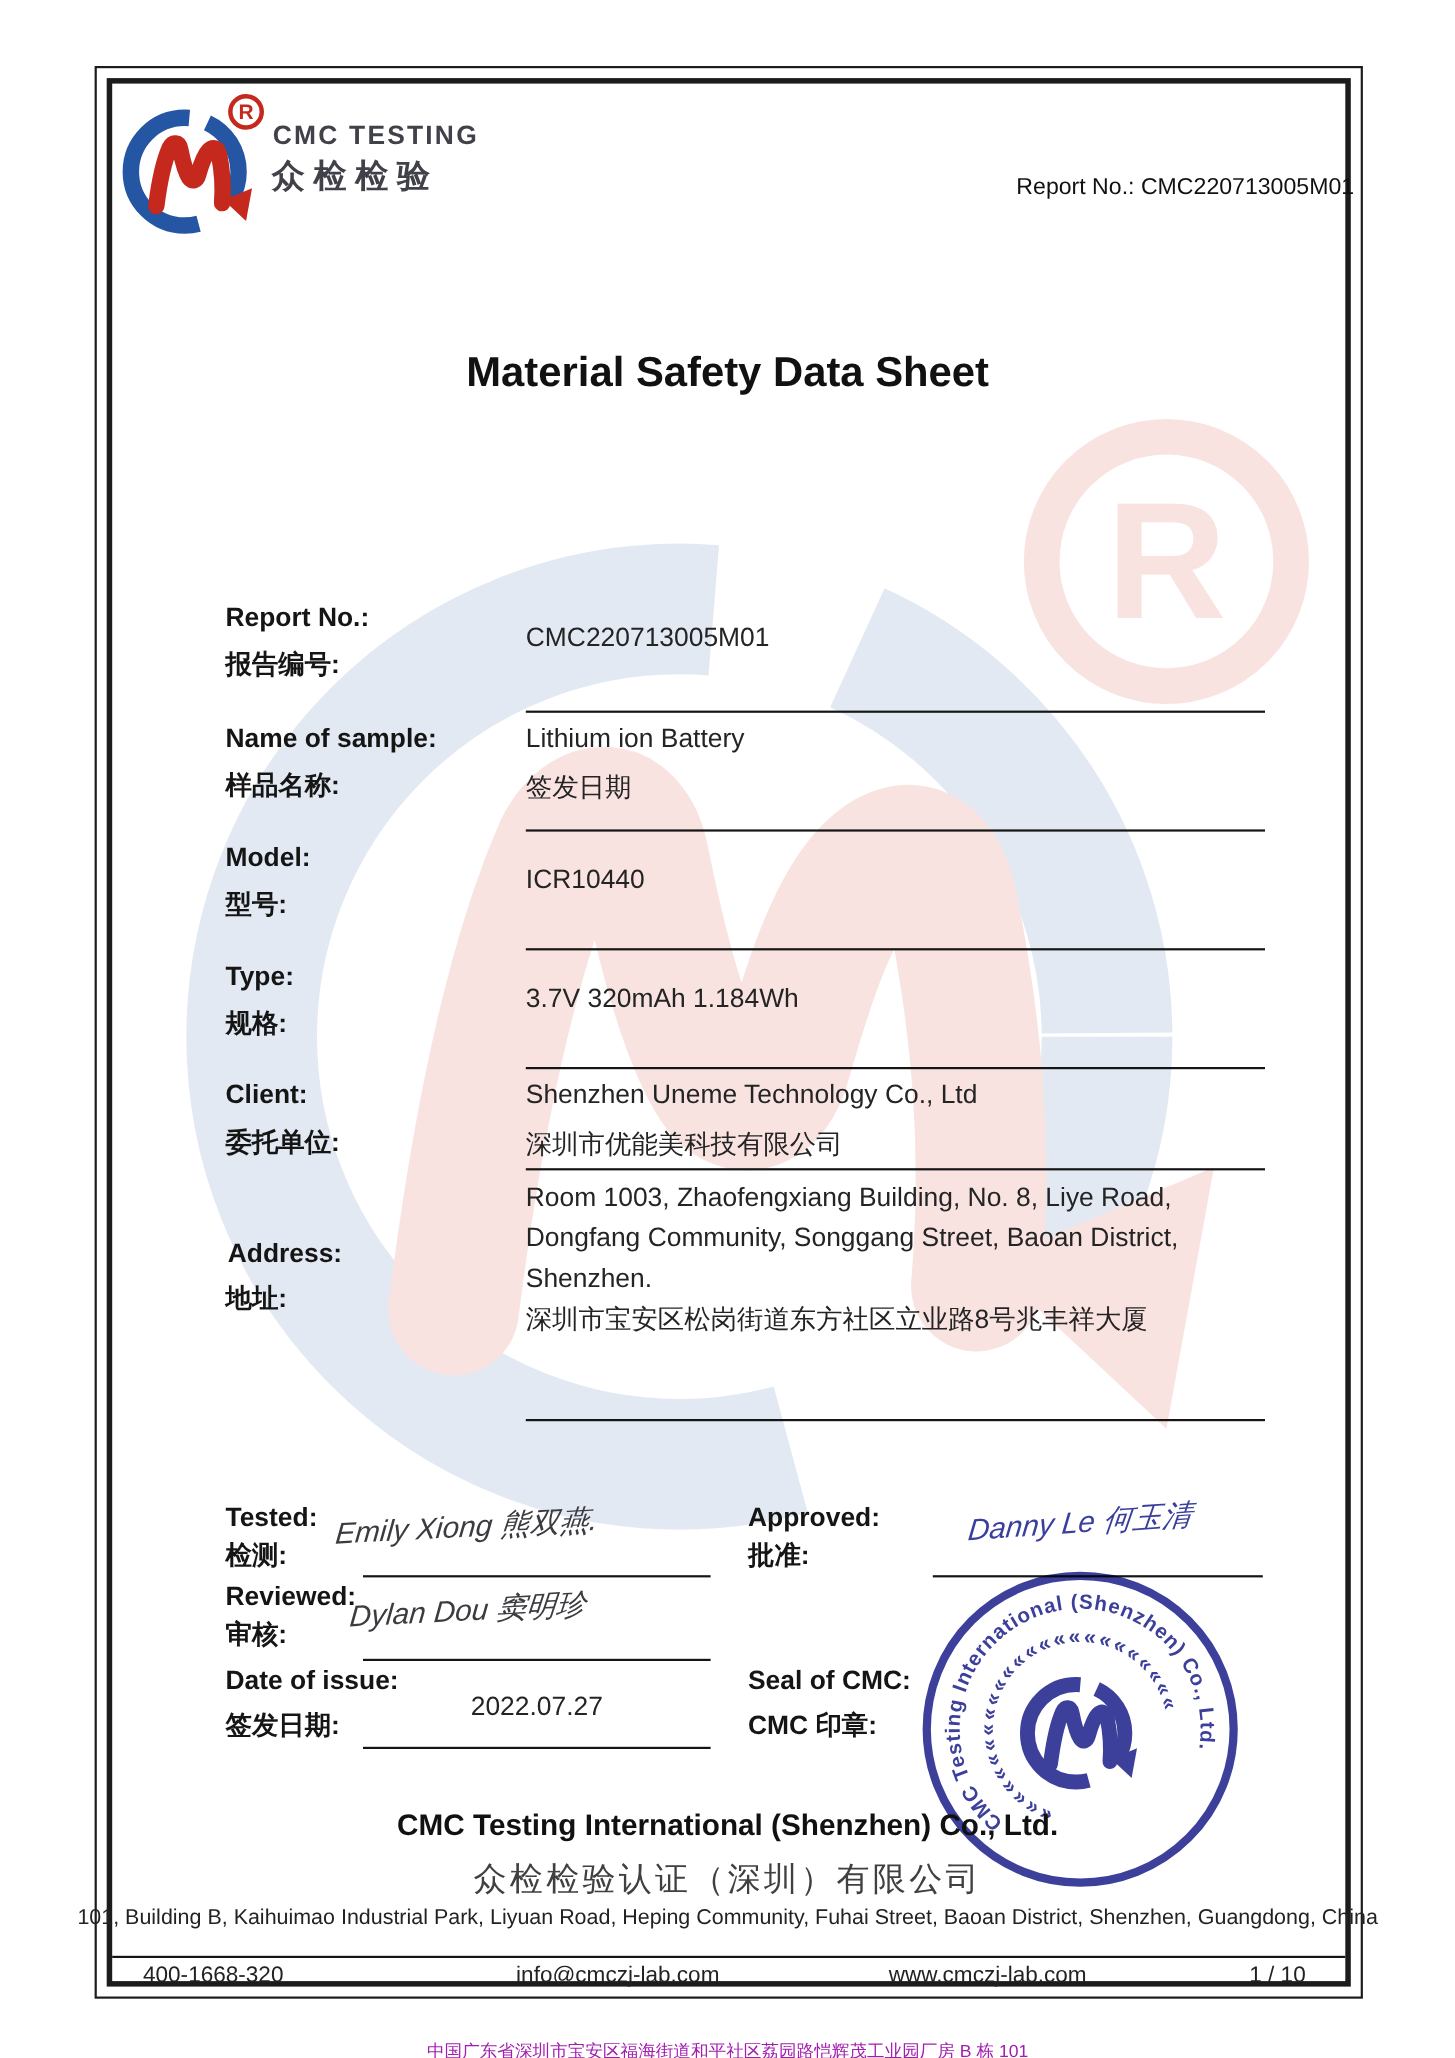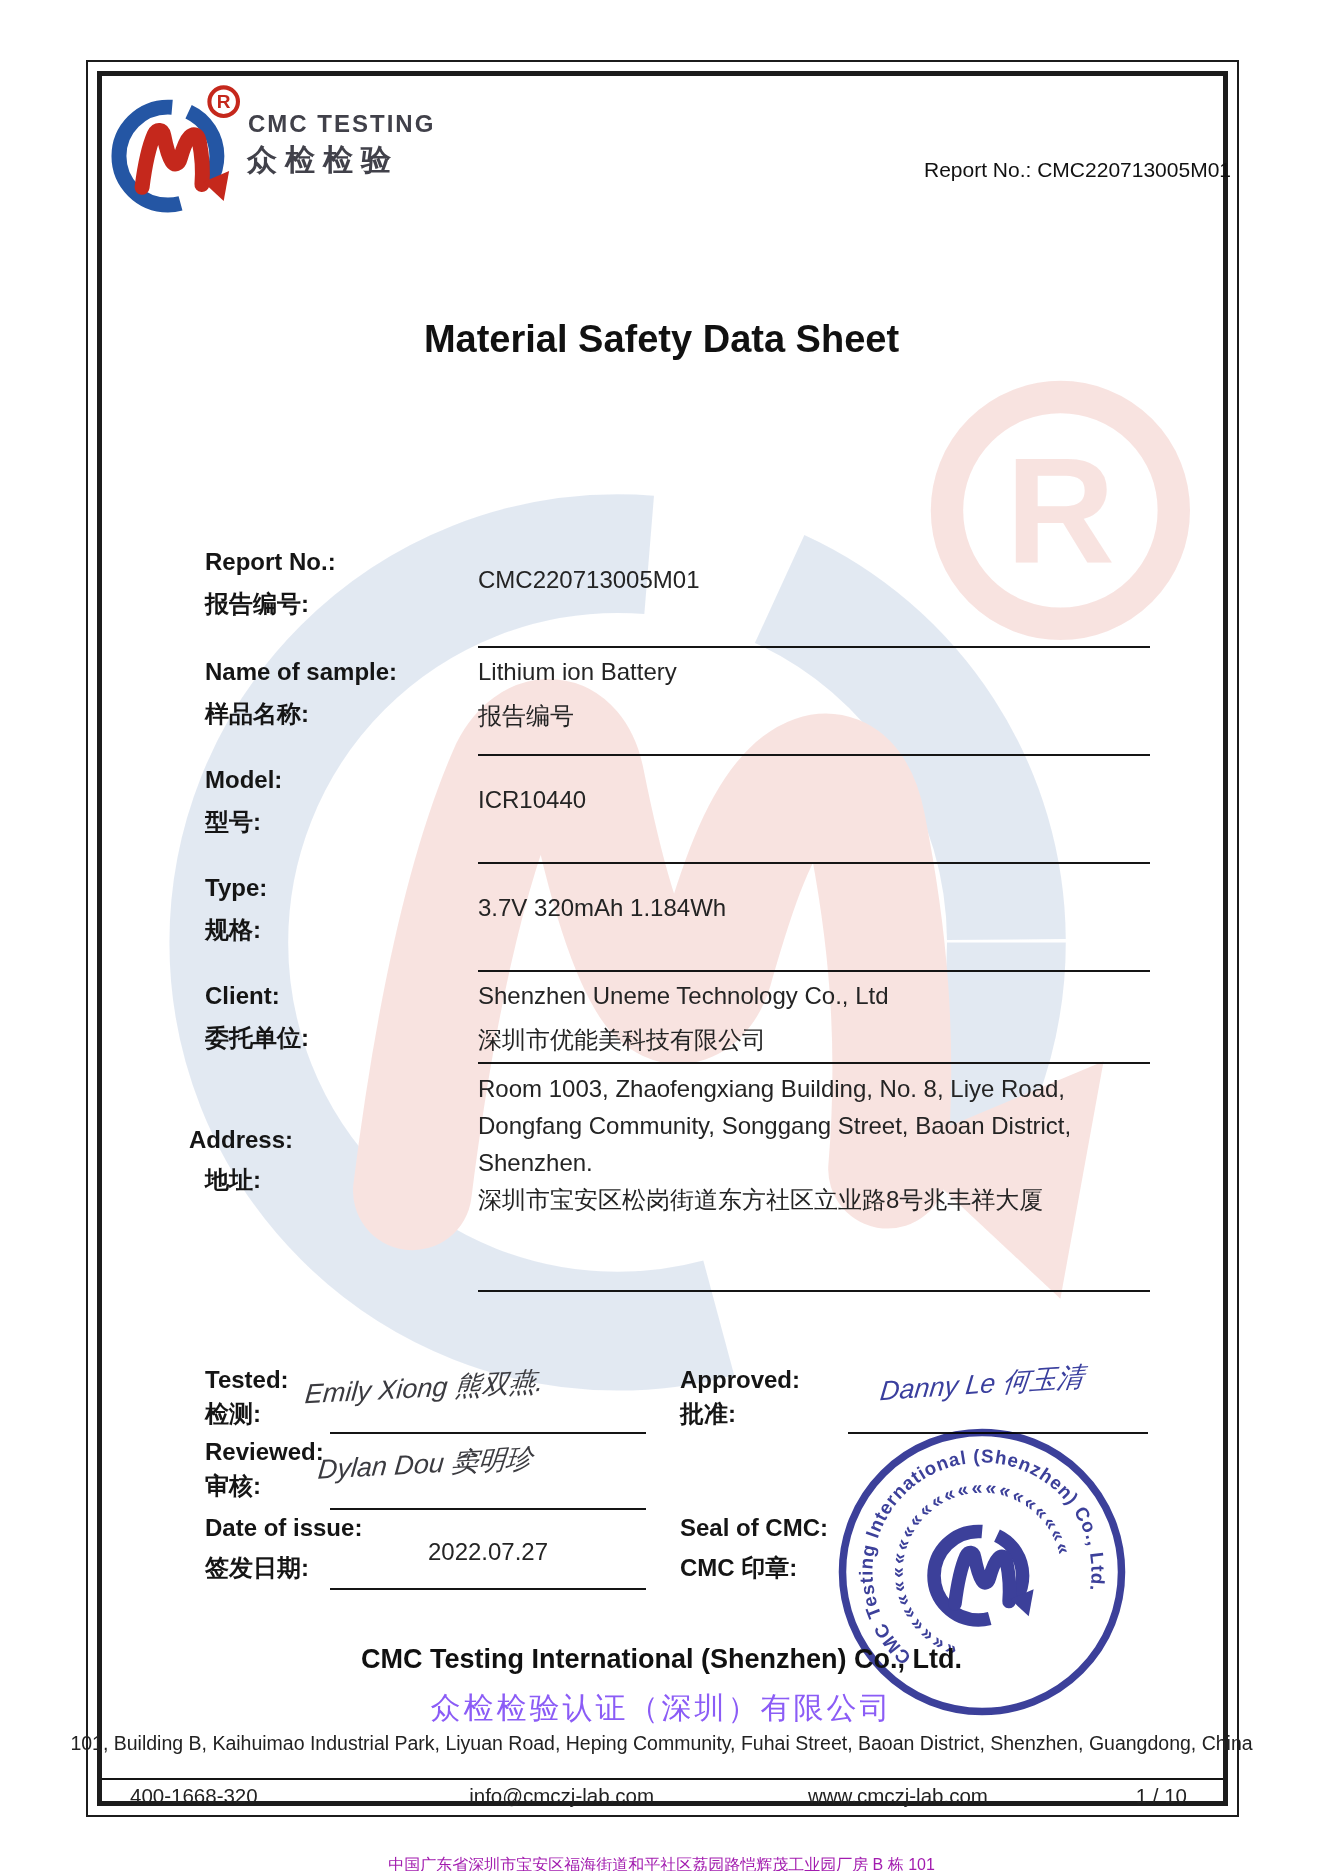--- a/index.html
+++ b/index.html
@@ -17,21 +17,21 @@
   .rpt-top{position:absolute;right:92px;top:158px;font-size:21px;color:#111;}
   .title-en{position:absolute;left:0;right:0;top:318px;text-align:center;font-size:38px;font-weight:bold;color:#111;}
   .title-cn{position:absolute;left:0;right:0;top:384px;text-align:center;font-size:34px;font-weight:bold;letter-spacing:7px;color:#111;}
   .addr-block{position:absolute;left:478px;top:1070px;width:660px;font-size:24px;color:#242424;line-height:37px;}
   .addr-block div{margin:0;}
   .sig{position:absolute;font-style:italic;font-size:27px;white-space:nowrap;}
   .sig-dark{color:#3b3b40;transform:rotate(-3deg) skewX(-8deg);}
   .sig-blue{color:#3a3f9e;transform:rotate(-4deg) skewX(-10deg);}
   .seal{position:absolute;left:832px;top:1422px;width:300px;height:300px;opacity:0.93;mix-blend-mode:multiply;}
   .foot-co-en{position:absolute;left:0;right:0;top:1644px;text-align:center;font-size:27px;font-weight:bold;color:#111;}
-  .foot-co-cn{position:absolute;left:0;right:0;top:1688px;text-align:center;font-size:30px;letter-spacing:3px;color:#8b5cf6;}
+  .foot-co-cn{position:absolute;left:0;right:0;top:1688px;text-align:center;font-size:30px;letter-spacing:3px;color:#404040;}
   .foot-ad-en{position:absolute;left:0;right:0;top:1732px;text-align:center;font-size:19.5px;color:#222;}
   .foot-ad-cn{position:absolute;left:0;right:0;top:1855px;text-align:center;font-size:16px;color:#a21caf;}
   .foot-line{position:absolute;left:102px;right:100px;top:1778px;border-top:2px solid #151515;height:0;}
   .foot-row{position:absolute;left:102px;right:100px;top:1784px;display:flex;font-size:20.5px;color:#222;}
   .foot-row .c1{width:26%;padding-left:28px;box-sizing:border-box;}
   .foot-row .c2{width:30%;text-align:center;}
   .foot-row .c3{width:30%;text-align:center;}
   .foot-row .c4{flex:1;text-align:right;padding-right:36px;}
 </style>
 </head>
@@ -68,40 +68,40 @@
   <div class="title-en">Material Safety Data Sheet</div>
 
   <div class="lab" style="left:205px;top:548px;">Report No.:</div>
   <div class="lab" style="left:205px;top:588px;">报告编号:</div>
   <div class="val" style="left:478px;top:566px;">CMC220713005M01</div>
   <div class="uline" style="left:478px;top:646px;width:672px;"></div>
 
   <div class="lab" style="left:205px;top:658px;">Name of sample:</div>
   <div class="lab" style="left:205px;top:698px;">样品名称:</div>
   <div class="val" style="left:478px;top:658px;">Lithium ion Battery</div>
-  <div class="val" style="left:478px;top:700px;">报告编号</div>
+  <div class="val" style="left:478px;top:700px;">签发日期</div>
   <div class="uline" style="left:478px;top:754px;width:672px;"></div>
 
   <div class="lab" style="left:205px;top:766px;">Model:</div>
   <div class="lab" style="left:205px;top:806px;">型号:</div>
   <div class="val" style="left:478px;top:786px;">ICR10440</div>
   <div class="uline" style="left:478px;top:862px;width:672px;"></div>
 
   <div class="lab" style="left:205px;top:874px;">Type:</div>
   <div class="lab" style="left:205px;top:914px;">规格:</div>
   <div class="val" style="left:478px;top:894px;">3.7V 320mAh 1.184Wh</div>
   <div class="uline" style="left:478px;top:970px;width:672px;"></div>
 
   <div class="lab" style="left:205px;top:982px;">Client:</div>
   <div class="lab" style="left:205px;top:1022px;">委托单位:</div>
   <div class="val" style="left:478px;top:982px;">Shenzhen Uneme Technology Co., Ltd</div>
   <div class="val" style="left:478px;top:1024px;">深圳市优能美科技有限公司</div>
   <div class="uline" style="left:478px;top:1062px;width:672px;"></div>
 
-  <div class="lab" style="left:189px;top:1126px;">Address:</div>
+  <div class="lab" style="left:207px;top:1126px;">Address:</div>
   <div class="lab" style="left:205px;top:1164px;">地址:</div>
   <div class="addr-block">
     <div style="white-space:normal;">Room 1003, Zhaofengxiang Building, No. 8, Liye Road, Dongfang Community, Songgang Street, Baoan District, Shenzhen.</div>
     <div>深圳市宝安区松岗街道东方社区立业路8号兆丰祥大厦</div>
   </div>
   <div class="uline" style="left:478px;top:1290px;width:672px;"></div>
 
   <div class="lab" style="left:205px;top:1366px;">Tested:</div>
   <div class="lab" style="left:205px;top:1398px;">检测:</div>
   <div class="sig sig-dark" style="left:305px;top:1370px;">Emily Xiong 熊双燕.</div>

